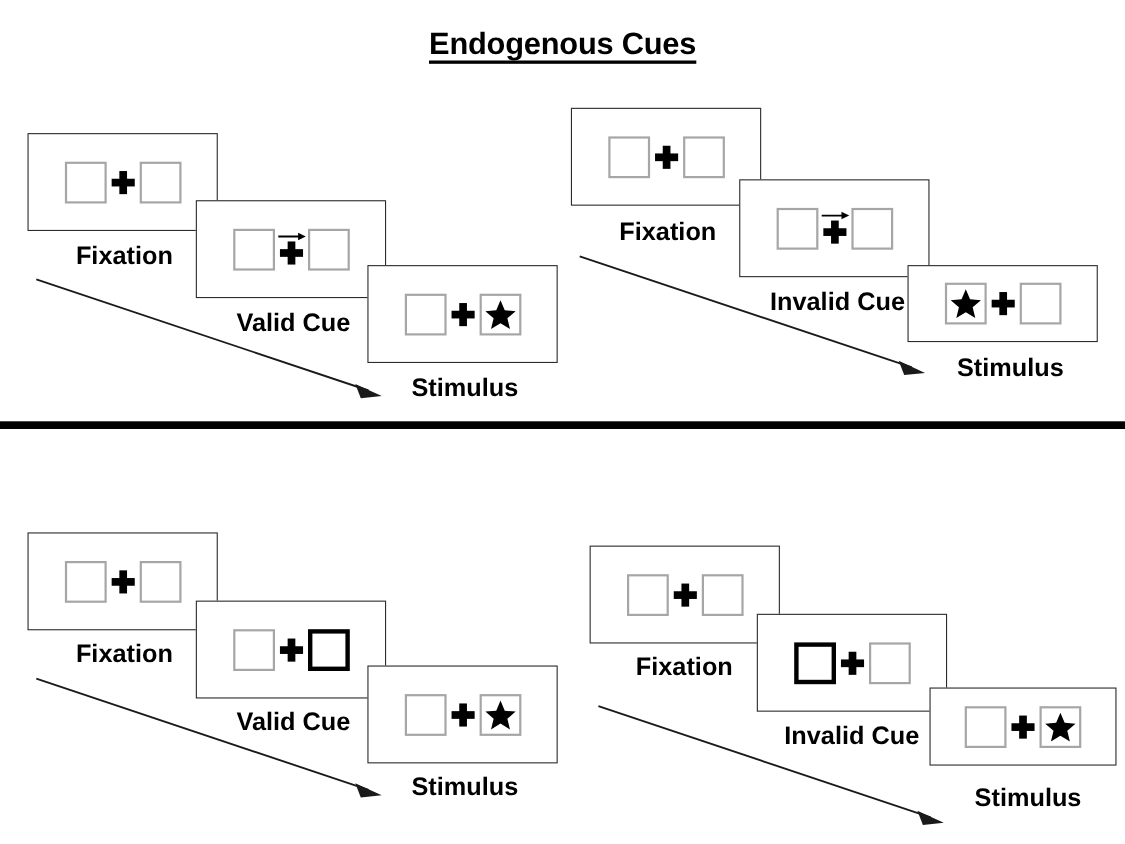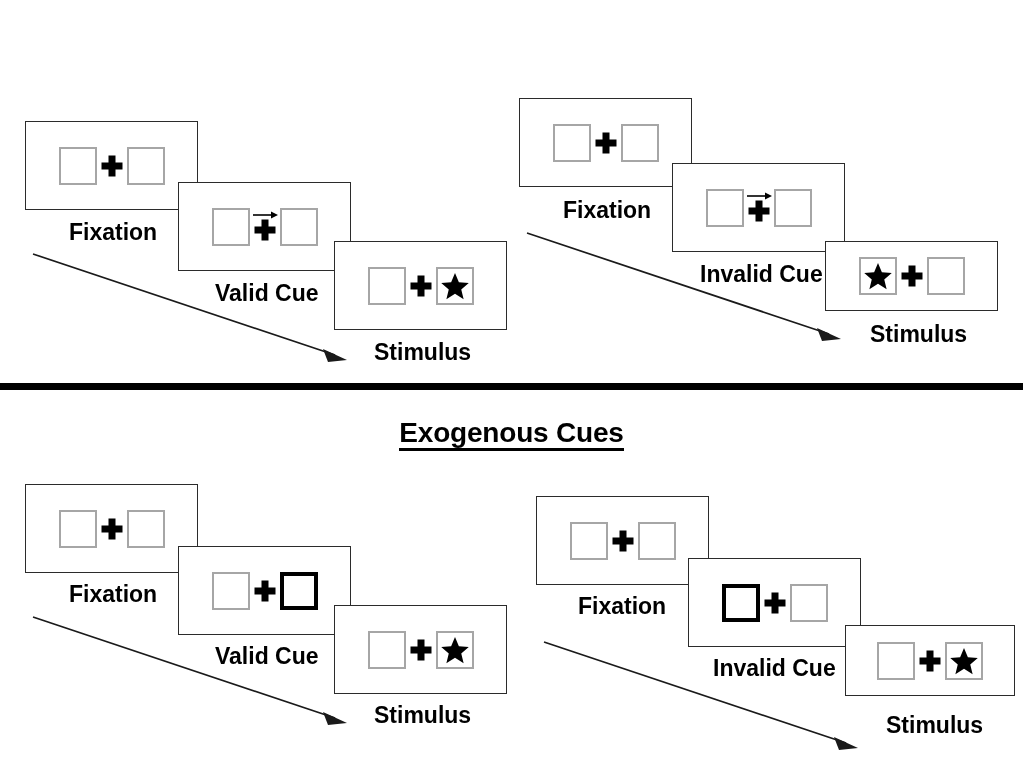--- a/index.html
+++ b/index.html
@@ -143,20 +143,23 @@
   .flow-arrow {
     position: absolute;
     pointer-events: none;
   }
 </style>
 </head>
 <body>
 
 <div id="canvas">
 
+  <div class="section-title" style="top:24px;">
+    <span>Endogenous Cues</span>
+  </div>
 
   <div class="panel" style="left:25px; top:121px; width:173px; height:89px;">
     <div class="panel-inner">
       <div class="pbox"></div>
       <div class="plus"></div>
       <div class="pbox"></div>
     </div>
   </div>
   <div class="caption" style="left:69px; top:219px;">Fixation</div>
 
@@ -228,23 +231,20 @@
   </div>
   <div class="caption" style="left:870px; top:321px;">Stimulus</div>
 
   <svg class="flow-arrow" style="left:519px; top:224px; width:330px; height:125px;" viewBox="0 0 330 125">
     <line x1="8" y1="9" x2="310" y2="110" stroke="#1a1a1a" stroke-width="1.7"></line>
     <polygon points="322,115 298,104 303,117" fill="#1a1a1a"></polygon>
   </svg>
 
   <div class="divider" style="top:383px;"></div>
 
-  <div class="section-title" style="top:417px;">
-    <span>Exogenous Cues</span>
-  </div>
 
   <div class="panel" style="left:25px; top:484px; width:173px; height:89px;">
     <div class="panel-inner">
       <div class="pbox"></div>
       <div class="plus"></div>
       <div class="pbox"></div>
     </div>
   </div>
   <div class="caption" style="left:69px; top:581px;">Fixation</div>
 

